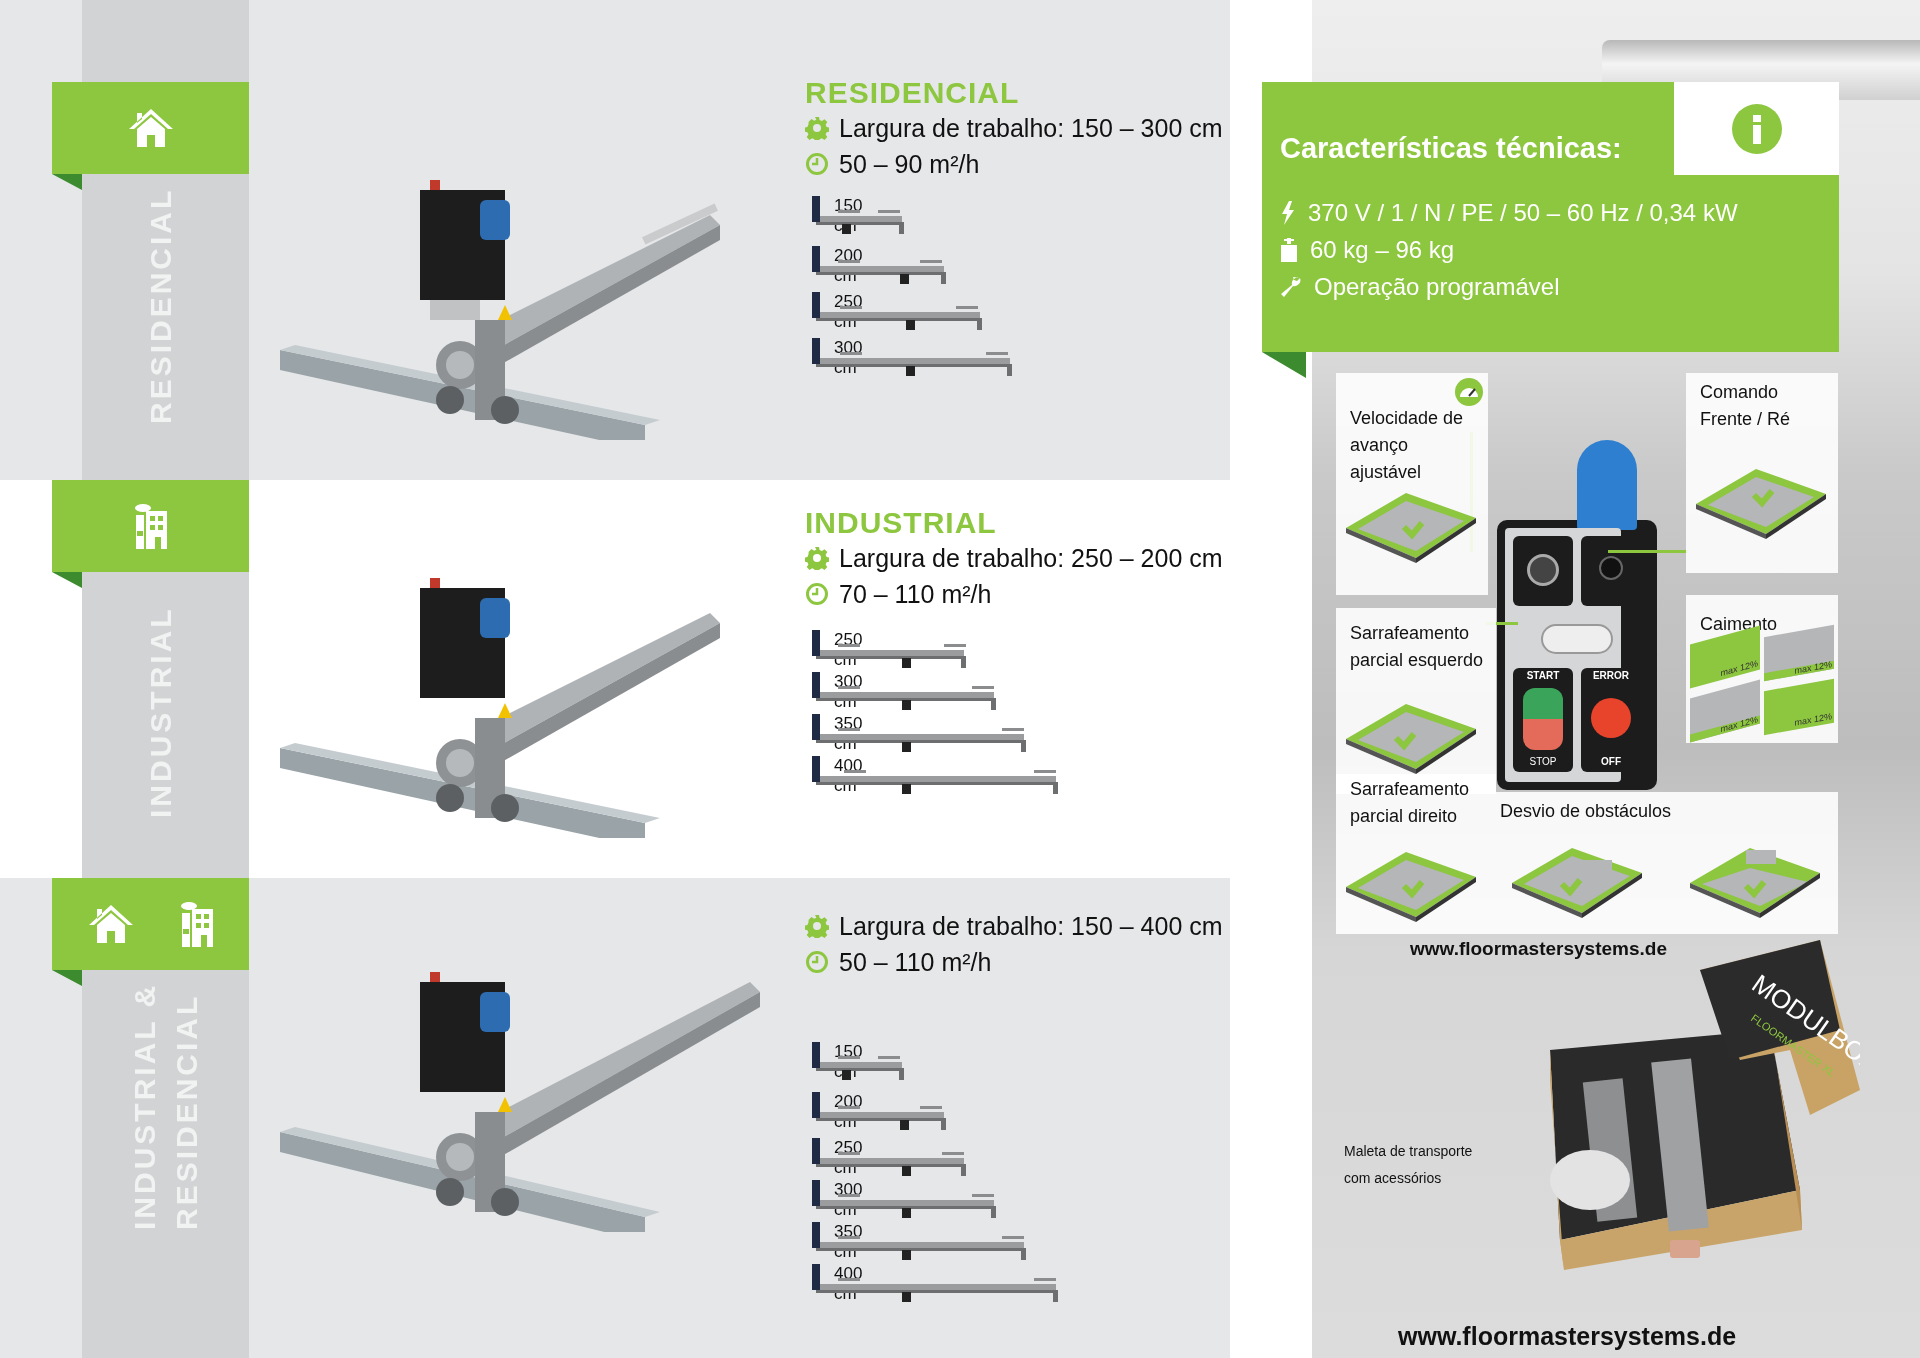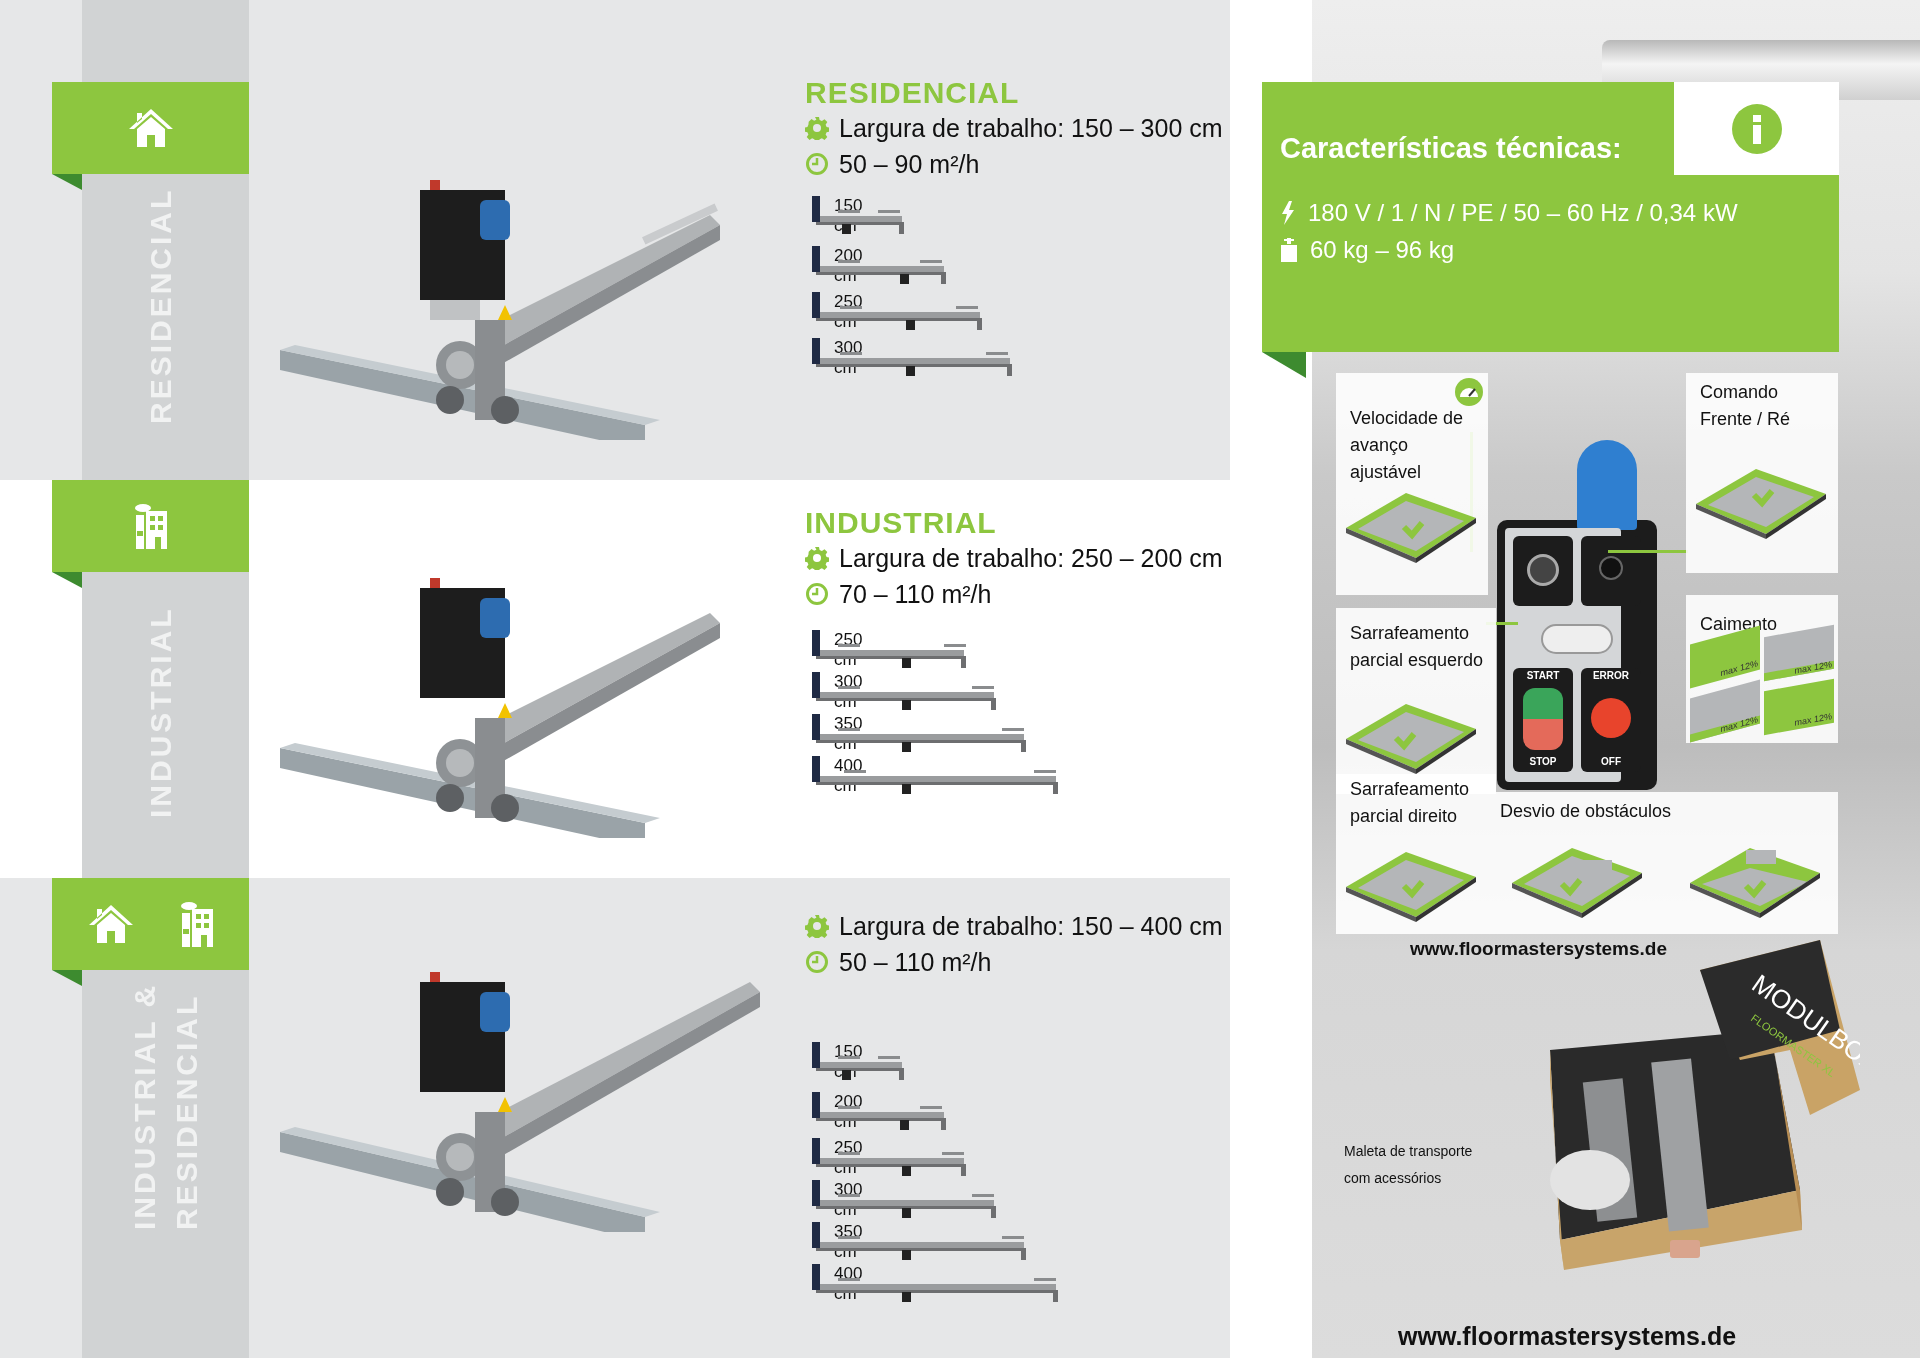--- a/index.html
+++ b/index.html
@@ -363,46 +363,52 @@
           <rect x="22" y="12" width="8" height="7" fill="#fff"></rect>
           <rect x="22" y="22" width="8" height="19" fill="#fff"></rect>
         </svg>
     </div>
     <div class="tech-title">Características técnicas:</div>
     <div class="tech-list">
       <div class="tech-item">
         <svg width="16" height="24" viewBox="0 0 16 24">
             <path d="M9 0 L2 13 L7 13 L4 24 L14 9 L9 9 L12 0 Z" fill="#fff"></path>
           </svg>
-        <span>180 V / 1 / N / PE / 50 – 60 Hz / 0,34 kW</span>
+        <span>370 V / 1 / N / PE / 50 – 60 Hz / 0,34 kW</span>
       </div>
       <div class="tech-item">
         <svg width="18" height="24" viewBox="0 0 18 24">
             <rect x="7" y="0" width="4" height="6" fill="#fff"></rect>
             <rect x="4" y="1" width="10" height="2" fill="#fff"></rect>
             <rect x="1" y="7" width="16" height="17" fill="#fff"></rect>
           </svg>
         <span>60 kg – 96 kg</span>
+      </div>
+      <div class="tech-item">
+        <svg width="22" height="22" viewBox="0 0 22 22">
+            <path d="M20 2 a6 6 0 0 0-8 7 L1 18 l3 3 L13 10 a6 6 0 0 0 7-8 l-3 3-3-1-1-3z" fill="#fff"></path>
+          </svg>
+        <span>Operação programável</span>
       </div>
     </div>
   </div>
   <div class="tech-fold"></div>
 
   <div class="panel-dev">
     <div style="position:absolute;left:80px;top:-80px;width:60px;height:90px;background:#2f7fd0;border-radius:30px 30px 4px 4px"></div>
     <div class="panel-face">
       <div style="position:absolute;left:8px;top:8px;width:60px;height:70px;background:#1c1c1c;border-radius:6px"></div>
       <div style="position:absolute;left:22px;top:26px;width:32px;height:32px;background:#444;border-radius:50%;border:3px solid #aaa"></div>
       <div style="position:absolute;left:76px;top:8px;width:60px;height:70px;background:#1c1c1c;border-radius:6px"></div>
       <div style="position:absolute;left:94px;top:28px;width:24px;height:24px;background:#111;border-radius:50%;border:2px solid #666"></div>
       <div style="position:absolute;left:36px;top:96px;width:72px;height:30px;background:#eee;border-radius:15px;border:2px solid #999"></div>
       <div style="position:absolute;left:8px;top:140px;width:60px;height:104px;background:#1c1c1c;border-radius:6px"></div>
       <div style="position:absolute;left:8px;top:142px;width:60px;text-align:center;color:#fff;font-size:10px;font-weight:bold">START</div>
       <div style="position:absolute;left:18px;top:160px;width:40px;height:62px;border-radius:12px;background:linear-gradient(180deg,#3aa55a 0 50%,#e46a5a 50%)"></div>
-      <div style="position:absolute;left:8px;top:228px;width:60px;text-align:center;color:#fff;font-size:10px;font-weight:bold">STOP</div>
+      <div style="position:absolute;left:8px;top:228px;width:60px;text-align:center;color:#fff;font-size:10px;font-weight:normal">STOP</div>
       <div style="position:absolute;left:76px;top:140px;width:60px;height:104px;background:#1c1c1c;border-radius:6px"></div>
       <div style="position:absolute;left:76px;top:142px;width:60px;text-align:center;color:#fff;font-size:10px;font-weight:bold">ERROR</div>
       <div style="position:absolute;left:86px;top:170px;width:40px;height:40px;border-radius:50%;background:#e8442c"></div>
       <div style="position:absolute;left:76px;top:228px;width:60px;text-align:center;color:#fff;font-size:10px;font-weight:bold">OFF</div>
     </div>
   </div>
 
   <div style="position:absolute;left:1470px;top:432px;width:3px;height:120px;background:#8dc63f"></div>
   <div style="position:absolute;left:1608px;top:550px;width:80px;height:3px;background:#8dc63f"></div>
   <div style="position:absolute;left:1486px;top:622px;width:32px;height:3px;background:#8dc63f"></div>

